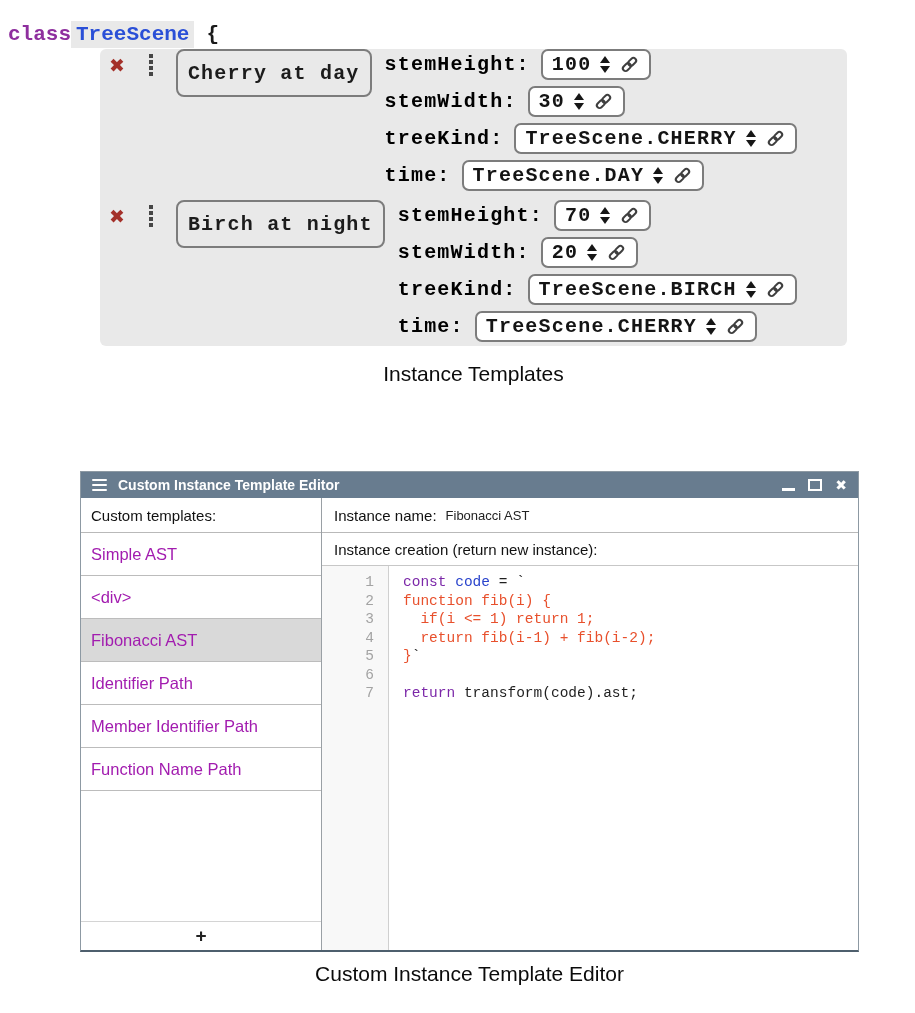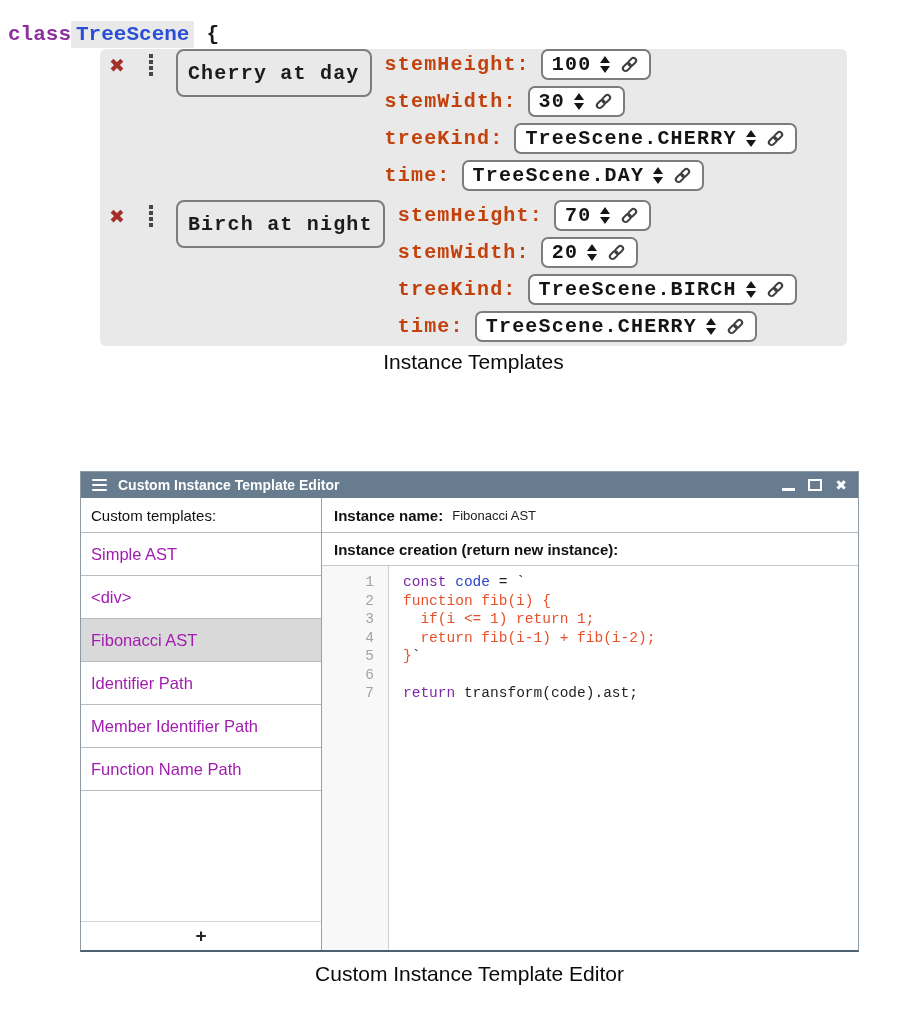--- a/index.html
+++ b/index.html
@@ -18,33 +18,33 @@
   .template-row:last-child{margin-bottom:0;}
   .t-controls{display:flex;align-items:center;height:32px;padding-left:9px;}
   .x-btn{color:var(--x-red);font-family:"DejaVu Sans",sans-serif;font-size:19px;line-height:1;
          font-weight:bold;cursor:default;letter-spacing:0;}
   .kebab{display:flex;flex-direction:column;gap:2px;margin-left:24px;margin-right:23px;}
   .kebab i{display:block;width:4px;height:4px;background:#464646;}
   .name-box{border:2px solid #7c7c7c;border-radius:8px;padding:0 10px;height:48px;box-sizing:border-box;
             display:flex;align-items:center;font-size:20px;color:#1c1c1c;margin-right:13px;}
   .params{display:flex;flex-direction:column;gap:6px;}
   .param-row{display:flex;align-items:center;gap:11px;}
-  .param-label{font-size:20px;color:#c2410c;}
+  .param-label{font-size:20px;color:#000000;}
   .value-box{background:#fff;border:2px solid #7c7c7c;border-radius:7px;padding:0 9px;height:31px;
              box-sizing:border-box;display:inline-flex;align-items:center;gap:9px;font-size:20px;color:#141414;}
   .spinner{display:flex;flex-direction:column;gap:3px;}
   .spinner .up{width:0;height:0;border-left:5px solid transparent;border-right:5px solid transparent;
                border-bottom:7px solid #161616;}
   .spinner .down{width:0;height:0;border-left:5px solid transparent;border-right:5px solid transparent;
                border-top:7px solid #161616;}
   .link-icon{display:inline-flex;}
   .link-icon svg{width:21px;height:21px;}
 
   .caption{position:absolute;left:100px;width:747px;text-align:center;font-size:21px;color:#0b0b0b;}
-  .caption.top-caption{top:350px;}
+  .caption.top-caption{top:362px;}
 
   
   .window{position:absolute;left:80px;top:471px;width:779px;height:481px;box-sizing:border-box;
           background:#fff;border:1px solid #8d99a3;border-bottom:2px solid #4e5f6d;
           display:flex;flex-direction:column;}
   .titlebar{flex:0 0 26px;background:var(--titlebar);display:flex;align-items:center;
             padding:0 11px;gap:11px;}
   .hamburger{display:flex;flex-direction:column;gap:3px;cursor:default;}
   .hamburger i{display:block;width:15px;height:2px;background:#fff;border-radius:1px;}
   .title{color:#fff;font-weight:bold;font-size:14px;}
@@ -62,21 +62,21 @@
   .side-item{height:43px;box-sizing:border-box;display:flex;align-items:center;padding:0 10px;
              font-size:16.5px;color:#a21caf;border-bottom:1px solid #bcbcbc;cursor:default;}
   .side-item.selected{background:var(--sel-gray);}
   .side-fill{flex:1;}
   .add-row{flex:0 0 28px;border-top:1px solid #d4d4d4;display:flex;align-items:center;
            justify-content:center;font-weight:bold;font-size:19px;color:#222;cursor:default;}
 
   .main{flex:1;display:flex;flex-direction:column;min-width:0;}
   .name-row{flex:0 0 35px;box-sizing:border-box;border-bottom:1px solid #b9b9b9;display:flex;
             align-items:center;padding:0 12px;gap:9px;}
-  .name-row .lbl,.creation-row .lbl{font-weight:bold;font-size:15px;color:#111;}
+  .name-row .lbl,.creation-row .lbl{font-weight:normal;font-size:15px;color:#111;}
   .name-row .val{font-size:13px;color:#222;}
   .creation-row{flex:0 0 33px;box-sizing:border-box;border-bottom:1px solid #c7c7c7;display:flex;
                 align-items:center;padding:0 12px;}
   .editor{flex:1;display:flex;min-height:0;font-family:"Liberation Mono","DejaVu Sans Mono",monospace;
           font-size:14.5px;line-height:18.5px;}
   .gutter{flex:0 0 67px;box-sizing:border-box;background:#f8f8f8;border-right:1px solid #d0d0d0;
           text-align:right;padding:7px 14px 0 0;color:#a3a3a3;}
   .code{flex:1;padding:7px 0 0 14px;white-space:pre;color:#1f1f1f;overflow:hidden;}
   .tok-kw{color:var(--code-purple);}
   .tok-var{color:var(--code-blue);}

